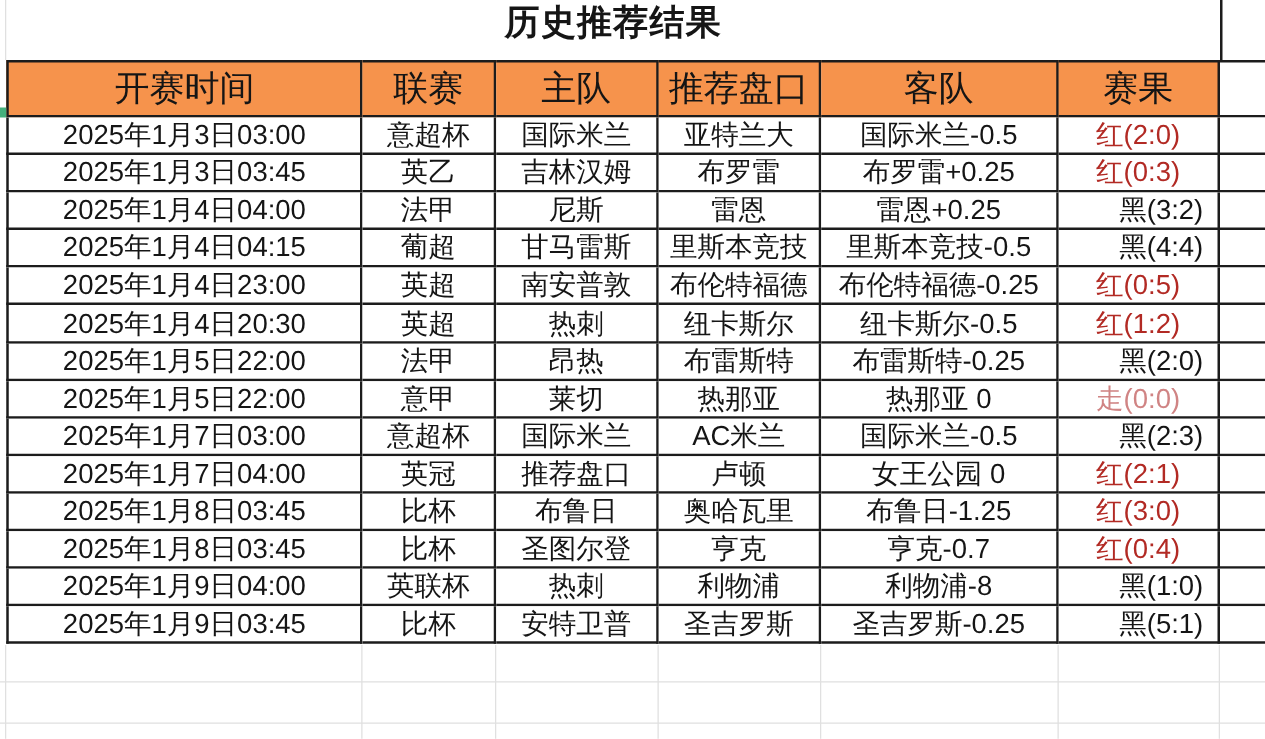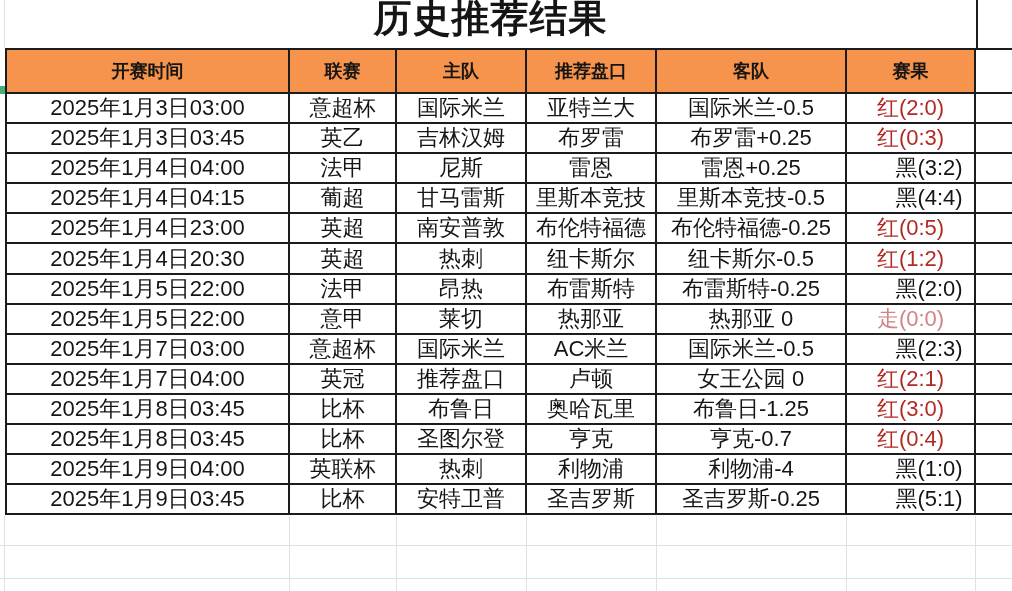--- a/index.html
+++ b/index.html
@@ -27,27 +27,27 @@
     background:#fff; color:var(--ink,#151515);
   }
   .col-first { border-left:2px solid var(--border,#1c1c1c); }
 
   
   .title-cell {
     grid-column:1 / span 6;
     border:none; background:transparent;
     overflow:visible;
   }
-  .title-cell span { position:relative; top:-6px; font-size:38px; font-weight:700; letter-spacing:1px; }
+  .title-cell span { position:relative; top:-6px; font-size:28px; font-weight:700; letter-spacing:1px; }
   .title-extra { border:none; border-left:2px solid var(--border,#1c1c1c); background:transparent; }
 
   
   .hcell {
     background:var(--orange,#f6934c);
-    font-weight:700; font-size:18px;
+    font-weight:400; font-size:28px;
     border-top:2px solid var(--border,#1c1c1c);
   }
   .header-extra { background:#fff; border-top:2px solid var(--border,#1c1c1c); border-right:none; }
 
   
   .extra { border-right:none; }
   .cell[data-result="win"]  { color:var(--win,#b22a24); }
   .cell[data-result="push"] { color:var(--push,#d08484);text-align:right; }
   .cell[data-result="loss"] { color:var(--ink,#151515);padding-left:37px; }
 
@@ -198,21 +198,21 @@
           <div class="cell">亨克-0.7</div>
           <div class="cell" data-result="win">红(0:4)</div>
           <div class="cell extra"></div>
         </div>
       
         <div class="tr">
           <div class="cell col-first">2025年1月9日04:00</div>
           <div class="cell">英联杯</div>
           <div class="cell">热刺</div>
           <div class="cell">利物浦</div>
-          <div class="cell">利物浦-4</div>
+          <div class="cell">利物浦-8</div>
           <div class="cell" data-result="loss">黑(1:0)</div>
           <div class="cell extra"></div>
         </div>
       
         <div class="tr">
           <div class="cell col-first">2025年1月9日03:45</div>
           <div class="cell">比杯</div>
           <div class="cell">安特卫普</div>
           <div class="cell">圣吉罗斯</div>
           <div class="cell">圣吉罗斯-0.25</div>

